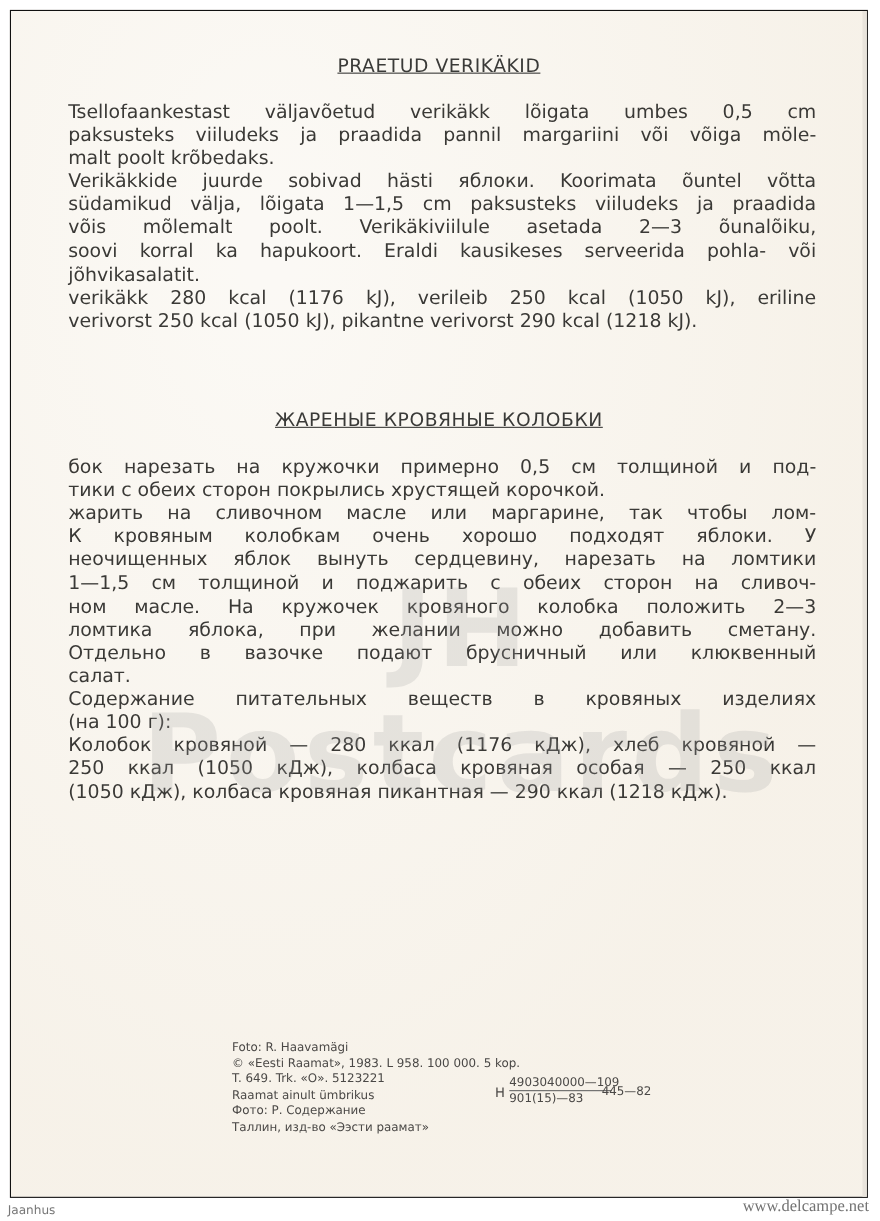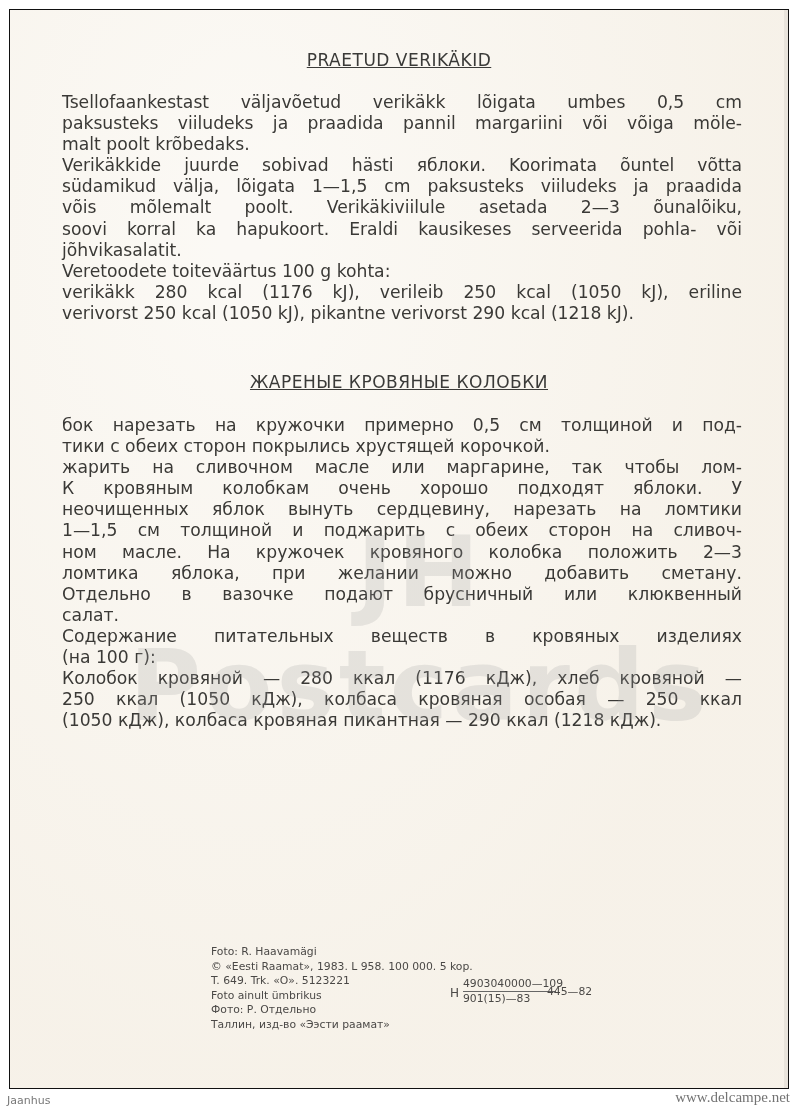--- a/index.html
+++ b/index.html
@@ -51,21 +51,20 @@
 
   <div class="para" style="top:82px;">
     <span class="line">Tsellofaankestast väljavõetud verikäkk lõigata umbes 0,5 cm</span>
     <span class="line">paksusteks viiludeks ja praadida pannil margariini või võiga möle-</span>
     <span class="line last">malt poolt krõbedaks.</span>
     <span class="line">Verikäkkide juurde sobivad hästi яблоки. Koorimata õuntel võtta</span>
     <span class="line">südamikud välja, lõigata 1—1,5 cm paksusteks viiludeks ja praadida</span>
     <span class="line">võis mõlemalt poolt. Verikäkiviilule asetada 2—3 õunalõiku,</span>
     <span class="line">soovi korral ka hapukoort. Eraldi kausikeses serveerida pohla- või</span>
     <span class="line last">jõhvikasalatit.</span>
-    <span class="line last">Veretoodete toiteväärtus 100 g kohta:</span>
     <span class="line">verikäkk 280 kcal (1176 kJ), verileib 250 kcal (1050 kJ), eriline</span>
     <span class="line last">verivorst 250 kcal (1050 kJ), pikantne verivorst 290 kcal (1218 kJ).</span>
   </div>
 
   <div class="title" style="top:362px;">ЖАРЕНЫЕ КРОВЯНЫЕ КОЛОБКИ</div>
 
   <div class="para" style="top:405px;">
     <span class="line">бок нарезать на кружочки примерно 0,5 см толщиной и под-</span>
     <span class="line last">тики с обеих сторон покрылись хрустящей корочкой.</span>
     <span class="line">жарить на сливочном масле или маргарине, так чтобы лом-</span>
@@ -82,22 +81,22 @@
     <span class="line">250 ккал (1050 кДж), колбаса кровяная особая — 250 ккал</span>
     <span class="line last">(1050 кДж), колбаса кровяная пикантная — 290 ккал (1218 кДж).</span>
   </div>
 
   <div class="watermark">JH Postcards</div>
 
   <div class="imprint">
     <div>Foto: R. Haavamägi</div>
     <div>© «Eesti Raamat», 1983. L 958. 100 000. 5 kop.</div>
     <div>T. 649. Trk. «O». 5123221</div>
-    <div>Foto ainult ümbrikus</div>
-    <div>Фото: Р. Отдельно</div>
+    <div>Raamat ainult ümbrikus</div>
+    <div>Фото: Р. Содержание</div>
     <div>Таллин, изд-во «Ээсти раамат»</div>
   </div>
 
   <div class="fraction">
     <span class="h">H</span>
     <span class="num">4903040000—109</span>
     <span class="den">901(15)—83</span>
     <span class="tail">445—82</span>
   </div>
 </div>

